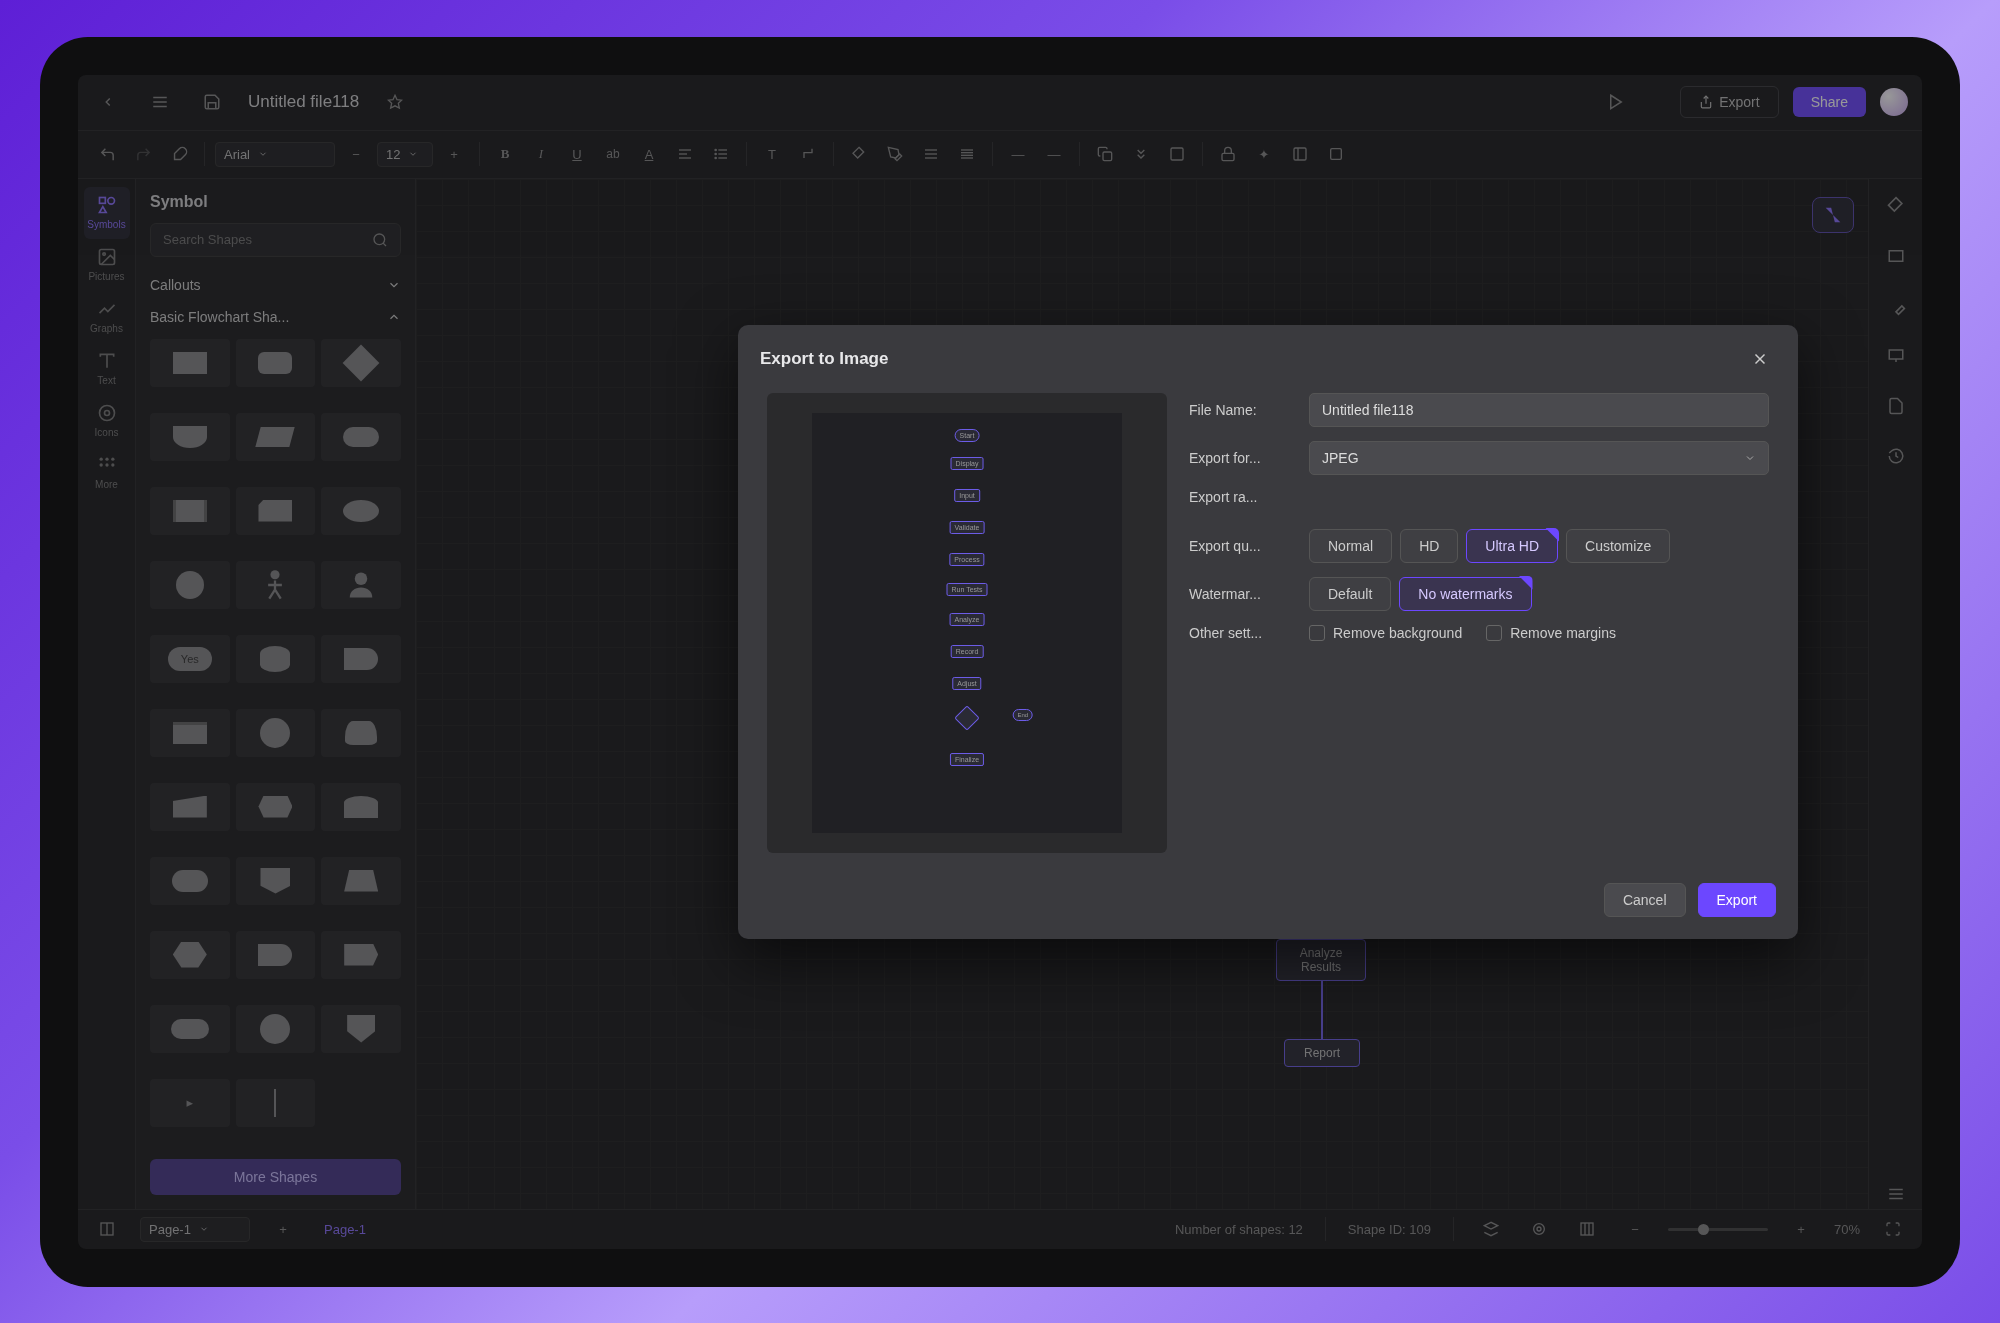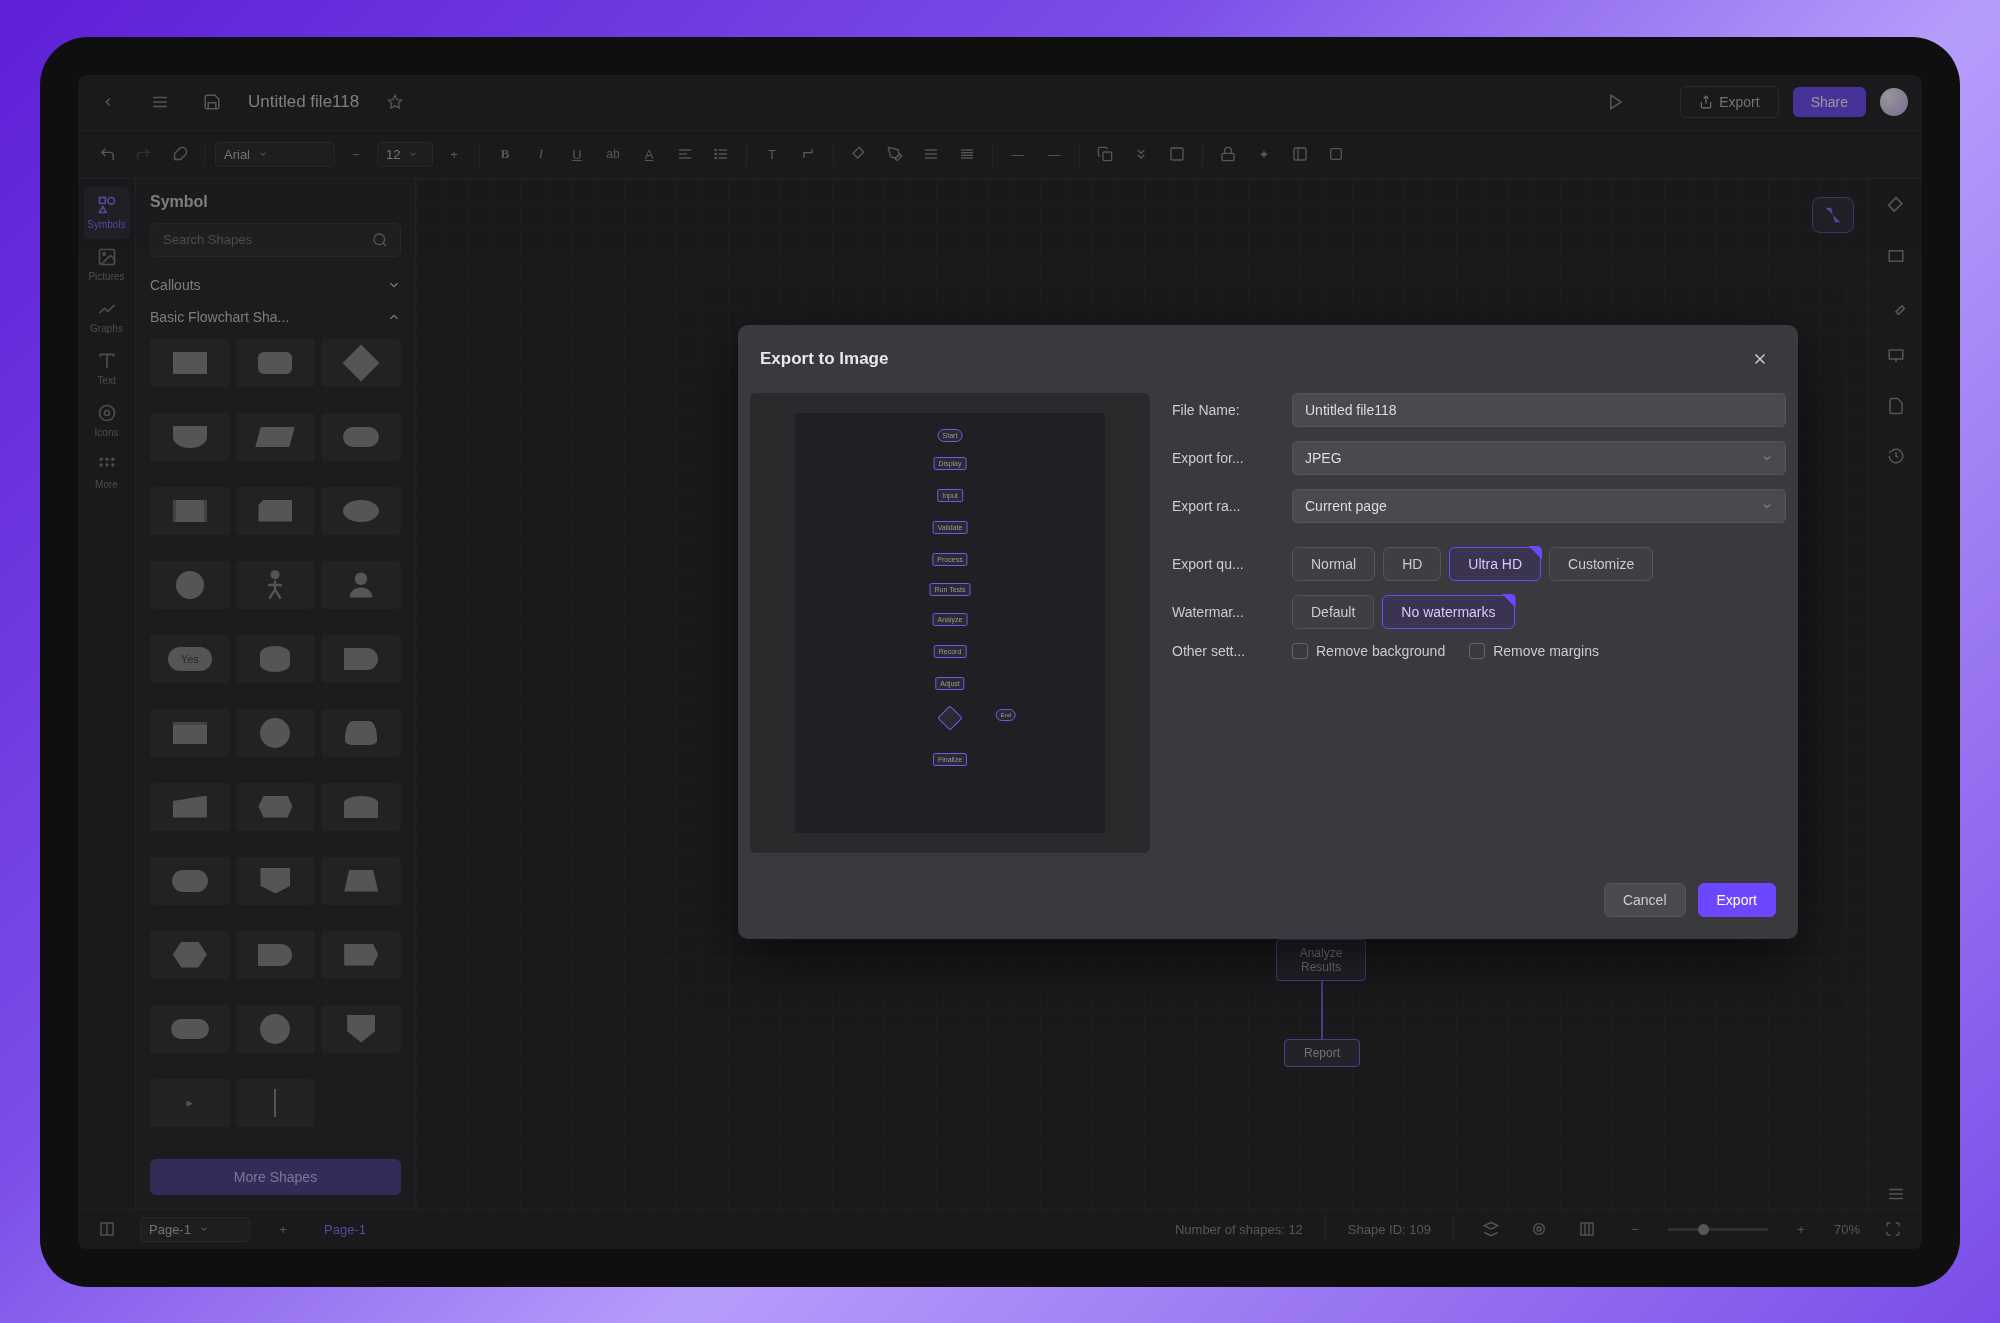--- a/index.html
+++ b/index.html
@@ -37,21 +37,21 @@
 .ai-badge{position:absolute;top:18px;right:14px;width:42px;height:36px;border:1px solid #5a4ab0;border-radius:8px;display:flex;align-items:center;justify-content:center;background:#252530;}
 .ai-popup{position:absolute;top:220px;left:550px;background:#2e2e32;border:1px solid #444;border-radius:8px;padding:10px;display:flex;flex-direction:column;gap:6px;width:140px;}
 .ai-popup-row{display:flex;align-items:center;gap:10px;color:#aaa;font-size:13px;}
 .flownode{position:absolute;border:1px solid #6c5ce7;background:#2a2a35;color:#bbb;font-size:12px;padding:6px 10px;border-radius:4px;text-align:center;}
 .statusbar{height:40px;border-top:1px solid #2a2a2c;display:flex;align-items:center;padding:0 14px;gap:18px;color:#888;font-size:13px;}
 .sb-spacer{flex:1;}
 .page-tab{color:#8b6fff;padding:0 8px;}
 .modal{position:absolute;top:250px;left:660px;width:1060px;background:#3a3a3e;border-radius:10px;box-shadow:0 20px 60px rgba(0,0,0,0.6);z-index:100;}
 .modal-header{display:flex;align-items:center;justify-content:space-between;padding:18px 22px;}
 .modal-title{color:#e8e8ea;font-size:17px;font-weight:600;}
-.modal-body{display:flex;gap:22px;padding:0 12px 14px;}
+.modal-body{display:flex;gap:22px;padding:0 29px 14px;}
 .preview{width:400px;height:460px;background:#2a2a2c;border-radius:6px;display:flex;align-items:center;justify-content:center;}
 .preview-inner{width:310px;height:420px;background:#202024;position:relative;}
 .pv-node{position:absolute;left:50%;transform:translateX(-50%);border:1px solid #6c5ce7;background:#2a2a35;font-size:7px;padding:2px 4px;border-radius:2px;color:#999;text-align:center;}
 .form{flex:1;display:flex;flex-direction:column;gap:14px;}
 .form-row{display:flex;align-items:center;gap:12px;}
 .form-label{width:108px;color:#ccc;font-size:14px;white-space:nowrap;overflow:hidden;text-overflow:ellipsis;}
 .form-input{flex:1;background:#4a4a4e;border:1px solid #555;border-radius:5px;padding:8px 12px;color:#ddd;font-size:14px;min-height:34px;display:flex;align-items:center;justify-content:space-between;}
 .seg-group{display:flex;gap:8px;}
 .seg-btn{padding:8px 18px;border:1px solid #555;background:#3f3f43;border-radius:6px;color:#ccc;font-size:14px;cursor:pointer;position:relative;}
 .seg-btn.active{border-color:#6c47ff;color:#d6c9ff;background:#3a3450;}
@@ -586,26 +586,20 @@
         <div class="form-label">Export for...</div>
         <div class="form-input">
                 <span>JPEG</span>
                 <svg width="12" height="12" viewBox="0 0 24 24" fill="none" stroke="#aaa" stroke-width="2">
                   <polyline points="6 9 12 15 18 9"></polyline>
                 </svg>
               </div>
       </div>
       <div class="form-row">
         <div class="form-label">Export ra...</div>
-        <div class="form-input">
-                <span>Current page</span>
-                <svg width="12" height="12" viewBox="0 0 24 24" fill="none" stroke="#aaa" stroke-width="2">
-                  <polyline points="6 9 12 15 18 9"></polyline>
-                </svg>
-              </div>
       </div>
       <div class="form-row" style="margin-top:10px">
         <div class="form-label">Export qu...</div>
         <div class="seg-group">
           <div class="seg-btn">Normal</div>
           <div class="seg-btn">HD</div>
           <div class="seg-btn active"><span>Ultra HD</span><div class="corner-badge"></div></div>
           <div class="seg-btn">Customize</div>
         </div>
       </div>

